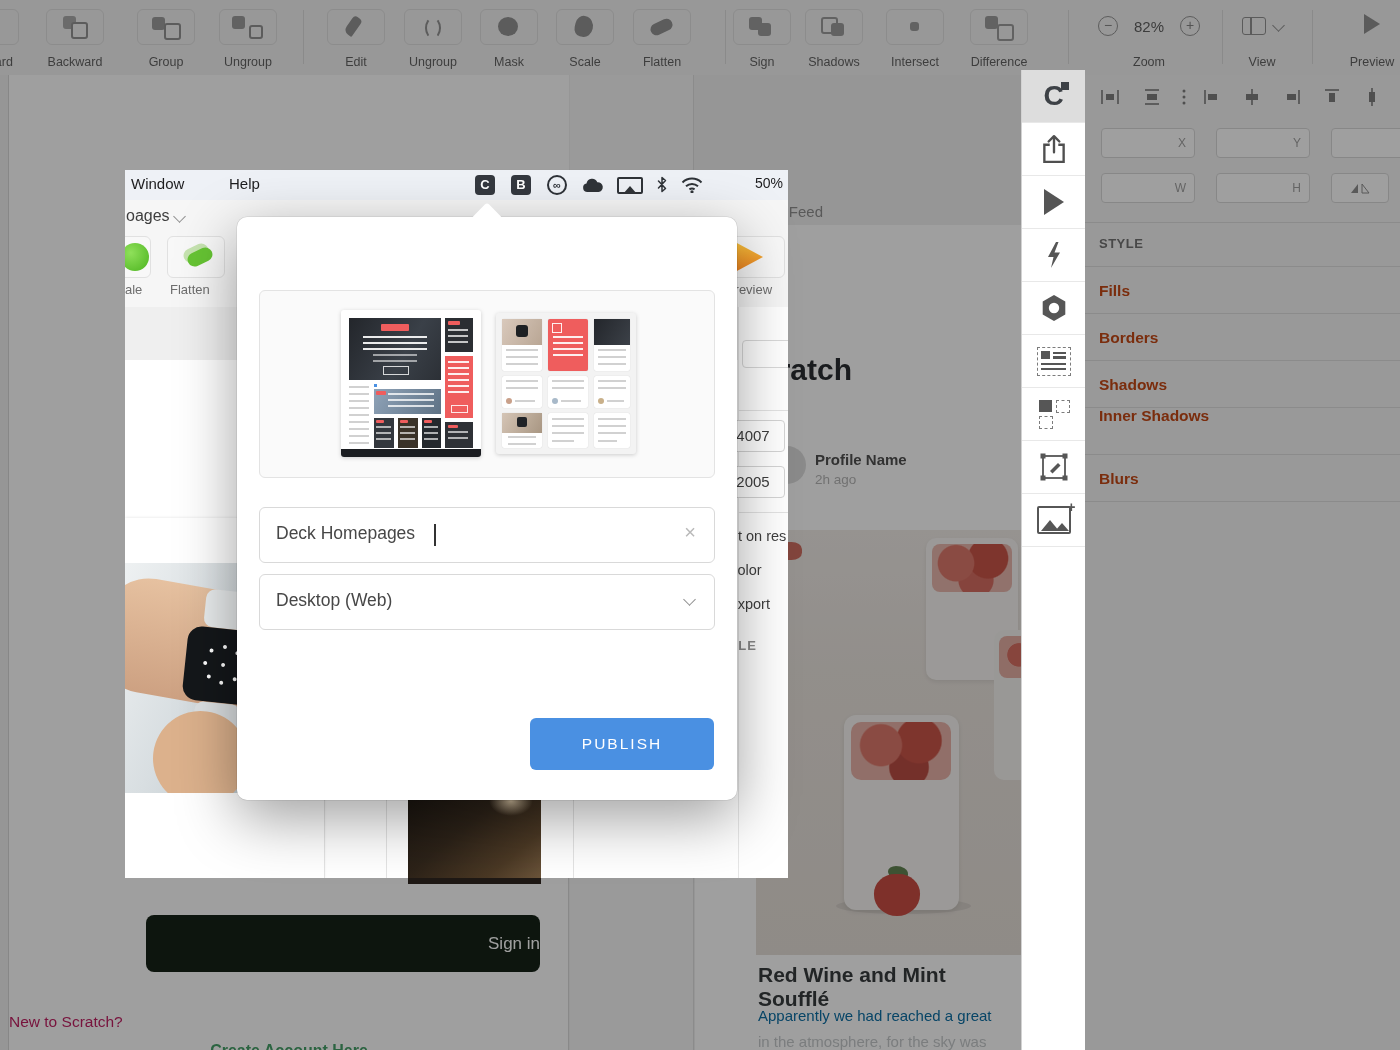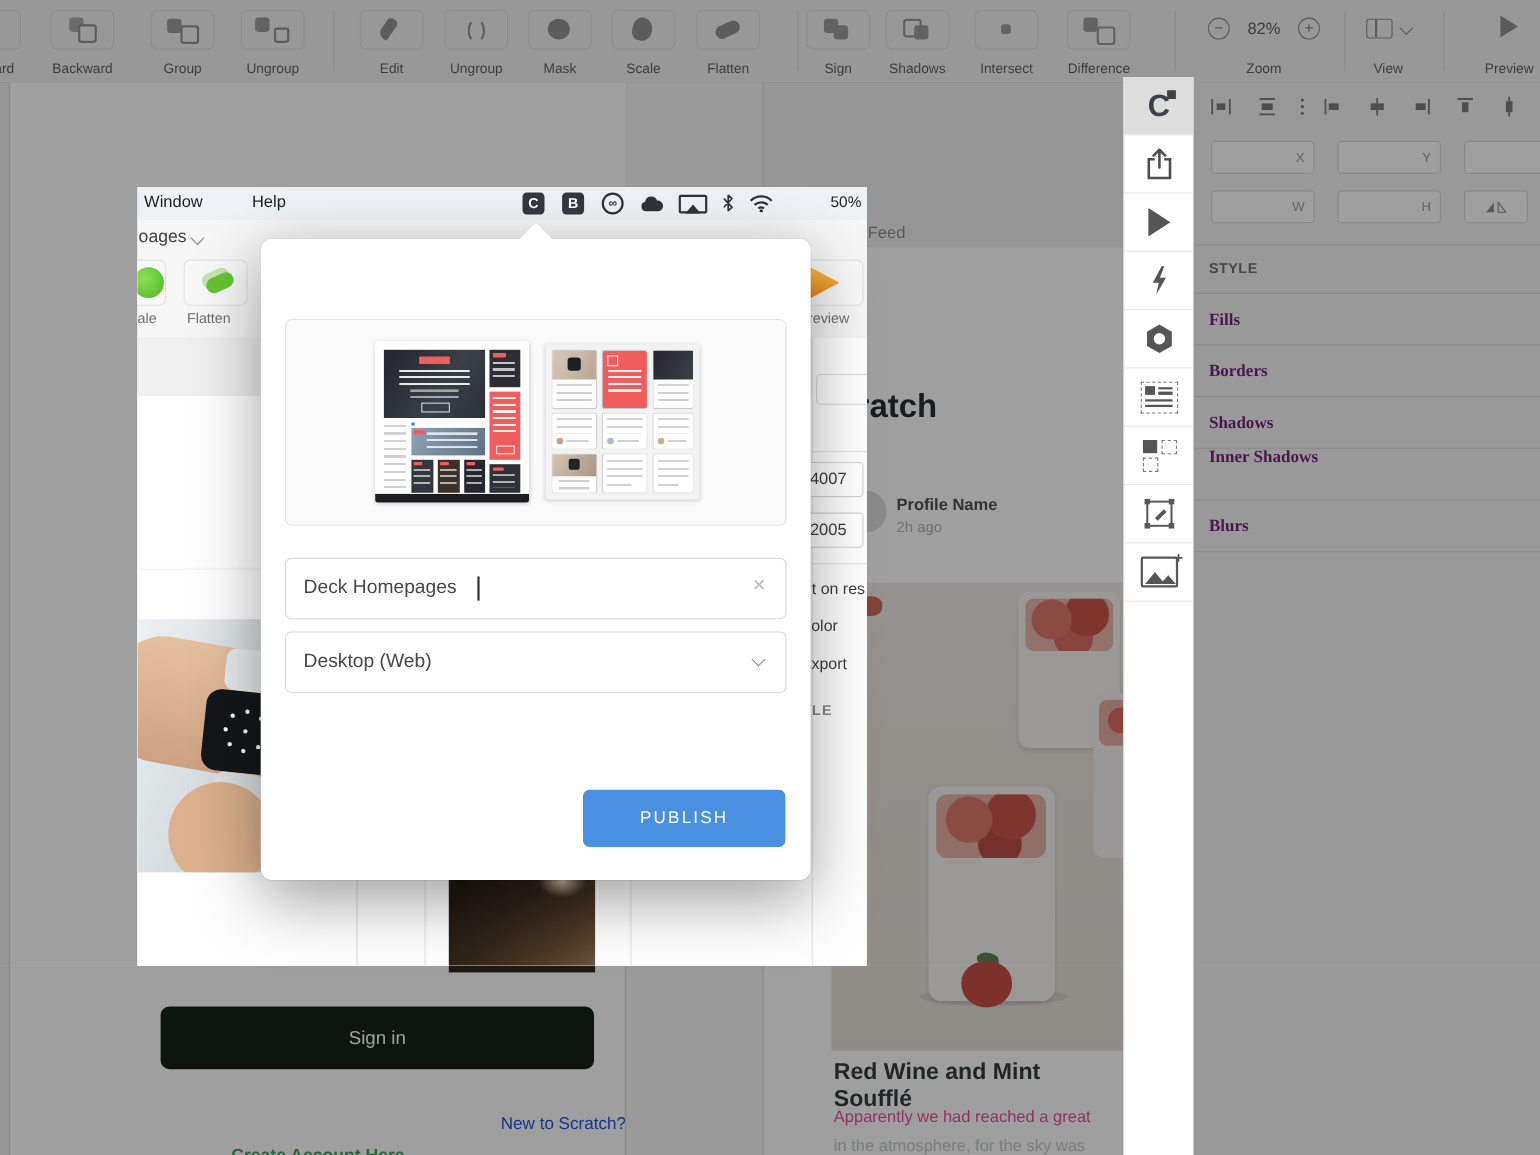--- a/index.html
+++ b/index.html
@@ -16,21 +16,21 @@
   .tsep{position:absolute;top:10px;width:1px;height:54px;background:#dcdcdc;}
   .blob{position:absolute;background:#8f8f8f;}
   .sq{position:absolute;width:13px;height:13px;border-radius:3px;}
   .zoomcirc{position:absolute;top:11px;width:18px;height:18px;border:1.5px solid #909090;border-radius:50%;
             font-size:14px;line-height:17px;text-align:center;color:#808080;}
   
   .inspector{position:absolute;left:1084px;top:75px;width:316px;height:975px;background:#f6f6f6;border-left:1px solid #cbcbcb;}
   .fld{position:absolute;height:28px;background:#fff;border:1px solid #d8d8d8;border-radius:4px;}
   .fld span{position:absolute;right:8px;top:7px;font-size:12px;color:#9d9d9d;}
   .hline{position:absolute;height:1px;background:#dedede;}
-  .stylerow{position:absolute;left:14px;font-size:15.5px;font-weight:bold;color:#701a75;font-family:Liberation Serif, serif;}
+  .stylerow{position:absolute;left:14px;font-size:15.5px;font-weight:bold;color:#c2410c;}
   
   .craft{position:absolute;left:1021px;top:70px;width:63px;height:980px;background:#fff;border-left:1px solid #d2d2d2;z-index:25;}
   .c-cell{position:relative;width:63px;height:52px;border-bottom:1px solid #e8e8e8;display:flex;align-items:center;justify-content:center;}
   
   .bright{position:absolute;left:125px;top:170px;width:663px;height:708px;overflow:hidden;background:#f6f6f6;z-index:30;}
   .mbar{position:absolute;left:0;top:0;width:663px;height:30px;background:#eef1f6;border-bottom:1px solid #b9bcc2;}
   .mtext{position:absolute;top:5px;font-size:15px;color:#1d1d1f;}
   .sicon{position:absolute;top:5px;}
   .badge{width:20px;height:20px;border-radius:4px;background:#34383f;color:#fff;font-size:13px;font-weight:bold;
          text-align:center;line-height:20px;}
@@ -163,24 +163,24 @@
     <div class="tsep" style="left:1312px"></div>
     <div class="t-item" style="left:1328px">
       <span style="position:absolute;left:36px;top:9px;width:0;height:0;border-left:16px solid #8e8e8e;border-top:10px solid transparent;border-bottom:10px solid transparent"></span>
       <span class="t-lab">Preview</span>
     </div>
   </div>
 
   <div class="abs" style="left:0;top:75px;width:1400px;height:975px;background:#f1f1f1">
 
     <div class="abs" style="left:8px;top:0;width:560px;height:975px;background:#fff;border-left:1px solid #d8d8d8">
-      <div class="abs" style="left:137px;top:840px;width:394px;height:57px;background:#0c1a0e;border-radius:8px;display:flex;align-items:center;justify-content:center">
+      <div class="abs" style="left:137px;top:840px;width:394px;height:57px;background:#0c1a0e;border-radius:8px;display:flex;align-items:center;justify-content:flex-end">
         <span style="color:#fff;font-size:17px">Sign in</span>
       </div>
-      <div class="abs" style="left:0;top:938px;width:560px;text-align:right;font-size:15.5px;color:#1d4ed8">New to Scratch?</div>
+      <div class="abs" style="left:0;top:938px;width:560px;text-align:left;font-size:15.5px;color:#be185d">New to Scratch?</div>
       <div class="abs" style="left:0;top:967px;width:560px;text-align:center;font-size:16px;font-weight:bold;color:#3f9d63">Create Account Here</div>
     </div>
     <div class="abs" style="left:568px;top:803px;width:1px;height:172px;background:#dadada"></div>
 
     <div class="abs" style="left:570px;top:0;width:123px;height:975px;background:#f7f7f7"></div>
     <div class="abs" style="left:693px;top:0;width:1px;height:975px;background:#dedede"></div>
 
     <div class="abs" style="left:408px;top:795px;width:133px;height:14px;background:#2a211a"></div>
 
     <div class="abs" style="left:695px;top:150px;width:326px;height:825px;background:#fff">
@@ -197,21 +197,21 @@
         <div class="abs" style="left:176px;top:14px;width:80px;height:48px;background:radial-gradient(circle at 30% 40%,#dd7466 0 28%,transparent 30%),radial-gradient(circle at 70% 30%,#c94f42 0 30%,transparent 32%),radial-gradient(circle at 55% 75%,#d5685c 0 30%,transparent 32%),#e8b5ab;border-radius:8px"></div>
         <div class="abs" style="left:238px;top:100px;width:60px;height:150px;background:#f6f4f1;border-radius:10px"></div>
         <div class="abs" style="left:243px;top:106px;width:50px;height:42px;background:radial-gradient(circle at 40% 45%,#d8695c 0 30%,transparent 32%),radial-gradient(circle at 75% 60%,#c24c3f 0 28%,transparent 30%),#e5aca1;border-radius:8px"></div>
         <div class="abs" style="left:80px;top:368px;width:135px;height:16px;background:rgba(0,0,0,.07);border-radius:50%"></div>
         <div class="abs" style="left:88px;top:185px;width:115px;height:195px;background:#f8f6f3;border-radius:12px;box-shadow:0 2px 5px rgba(0,0,0,.09)"></div>
         <div class="abs" style="left:95px;top:192px;width:100px;height:58px;background:radial-gradient(circle at 30% 40%,#dd7466 0 26%,transparent 28%),radial-gradient(circle at 68% 32%,#c94f42 0 28%,transparent 30%),radial-gradient(circle at 58% 78%,#b8463c 0 26%,transparent 28%),#e8b0a5;border-radius:10px"></div>
         <div class="abs" style="left:132px;top:336px;width:20px;height:13px;background:#5d7f4c;border-radius:40% 60% 30% 60%"></div>
         <div class="abs" style="left:118px;top:344px;width:46px;height:42px;background:#c8463c;border-radius:46% 46% 50% 50%"></div>
       </div>
       <div class="abs" style="left:63px;top:738px;font-size:21px;font-weight:bold;color:#303436">Red Wine and Mint Soufflé</div>
-      <div class="abs" style="left:63px;top:782px;font-size:15px;color:#ec4899">Apparently we had reached a great</div>
+      <div class="abs" style="left:63px;top:782px;font-size:15px;color:#0369a1">Apparently we had reached a great</div>
       <div class="abs" style="left:63px;top:808px;font-size:15px;color:#c3c7c9">in the atmosphere, for the sky was</div>
 
     </div>
   </div>
 
   <div class="inspector">
     <div class="abs" style="left:14px;top:11px"><svg width="22" height="22">
           <line x1="3" y1="4" x2="3" y2="18" stroke="#7a7a7a" stroke-width="1.6"></line>
           <line x1="19" y1="4" x2="19" y2="18" stroke="#7a7a7a" stroke-width="1.6"></line>
           <rect x="7" y="8" width="8" height="6" fill="#7a7a7a"></rect>

